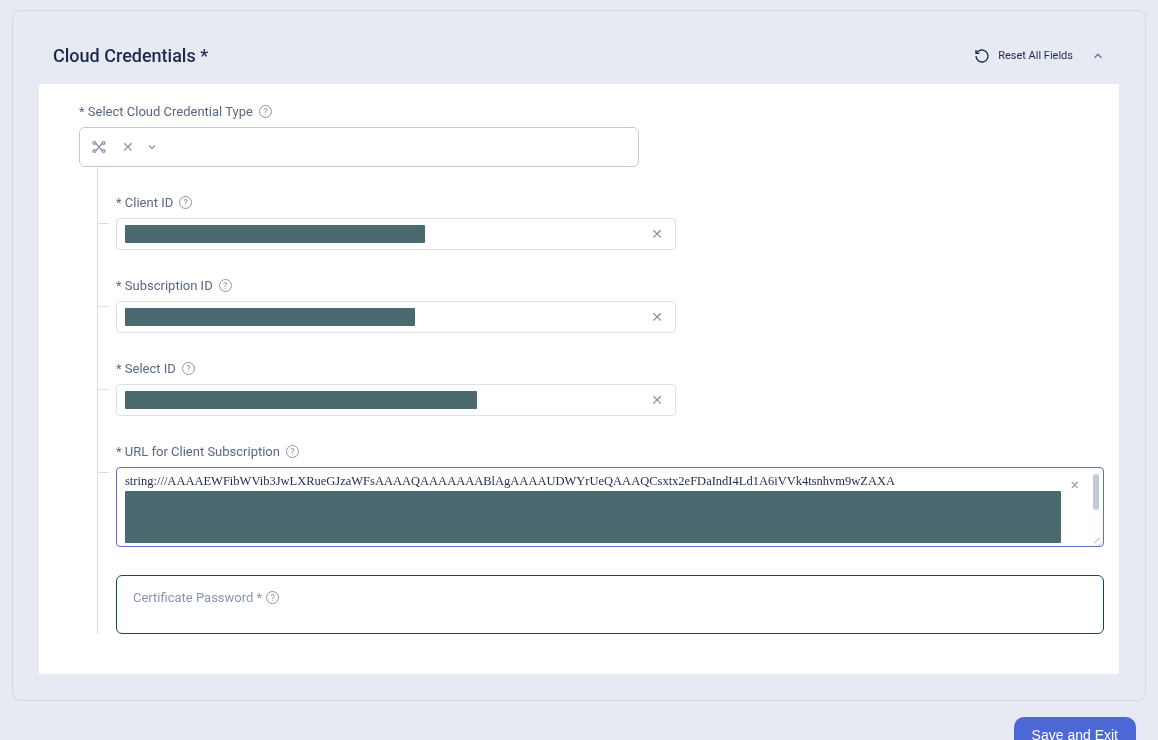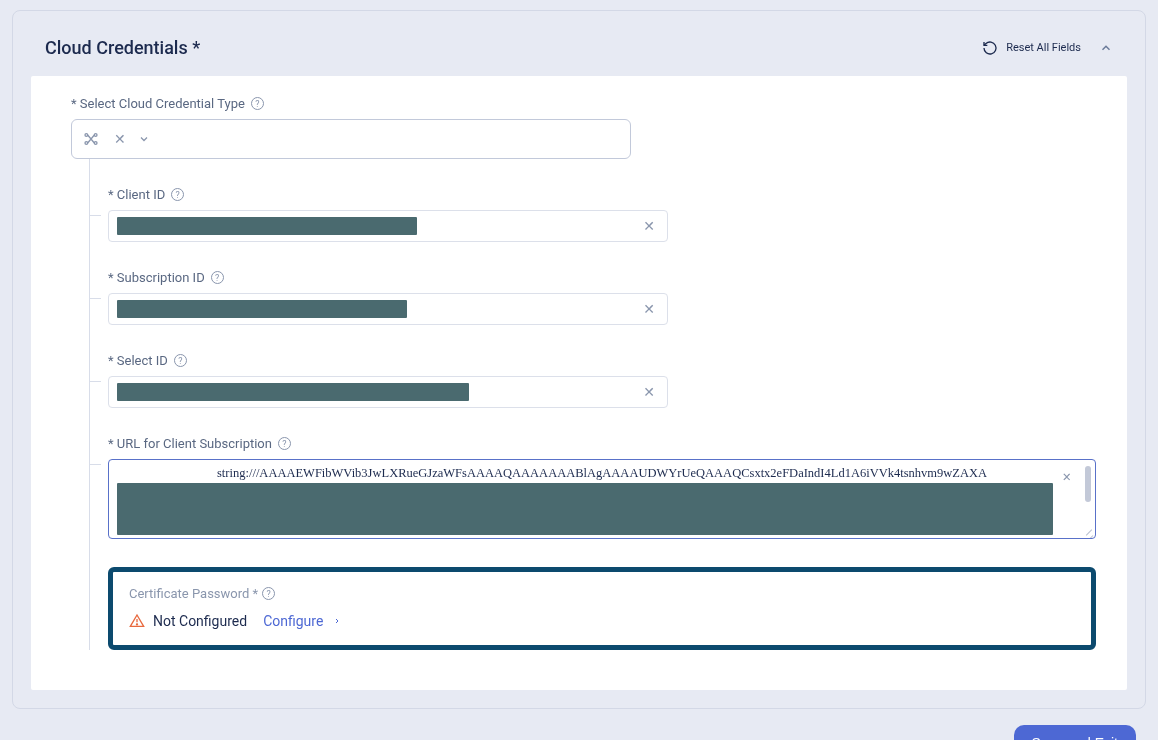--- a/index.html
+++ b/index.html
@@ -12,22 +12,21 @@
       background: #e7eaf3;
       width: 1158px;
       height: 740px;
       padding: 0;
     }
     .outer-panel {
       margin: 10px 12px 0 12px;
       background: #e7eaf3;
       border: 1px solid #d3d8e6;
       border-radius: 8px;
-      padding: 8px;
-      text-align: center;
+      padding: 16px;
     }
     .panel-header {
       display: flex;
       align-items: center;
       justify-content: space-between;
       padding: 18px 24px 18px 24px;
     }
     .panel-title {
       font-size: 18px;
       font-weight: 500;
@@ -240,21 +239,21 @@
     }
     .textarea-resize::after {
       right: 0;
       bottom: 0;
       width: 4px;
       height: 1px;
       transform: rotate(-45deg);
       transform-origin: right;
     }
     .cert-password-box {
-      border: 5px solid #0c4a6e;
+      border: 1px solid #0c4a6e;
       border-radius: 6px;
       padding: 14px 16px 16px 16px;
       margin-top: 28px;
       margin-left: 18px;
       width: 988px;
     }
     .cert-label {
       font-size: 13px;
       color: #8a96ad;
       display: flex;
@@ -405,38 +404,20 @@
           <div class="textarea-scrollbar"></div>
           <div class="textarea-resize"></div>
         </div>
       </div>
 
       <div class="cert-password-box">
         <div class="cert-label">
           <span>Certificate Password *</span>
           <span class="help-icon">?</span>
         </div>
-        <div class="cert-status-row">
-          <div class="not-configured">
-            <span class="warn-icon">
-              <svg viewBox="0 0 24 24" fill="none" stroke="#e86a3f" stroke-width="2">
-                <path d="M12 3 L22 20 L2 20 Z"></path>
-                <line x1="12" y1="9" x2="12" y2="14"></line>
-                <circle cx="12" cy="17" r="0.8" fill="#e86a3f"></circle>
-              </svg>
-            </span>
-            <span>Not Configured</span>
-          </div>
-          <div class="configure-link">
-            <span>Configure</span>
-            <svg viewBox="0 0 24 24" fill="none" stroke="currentColor" stroke-width="3">
-              <polyline points="9 6 15 12 9 18"></polyline>
-            </svg>
-          </div>
-        </div>
       </div>
 
     </div>
   </div>
 </div>
 
 <div class="footer">
   <button class="save-btn">Save and Exit</button>
 </div>
 

